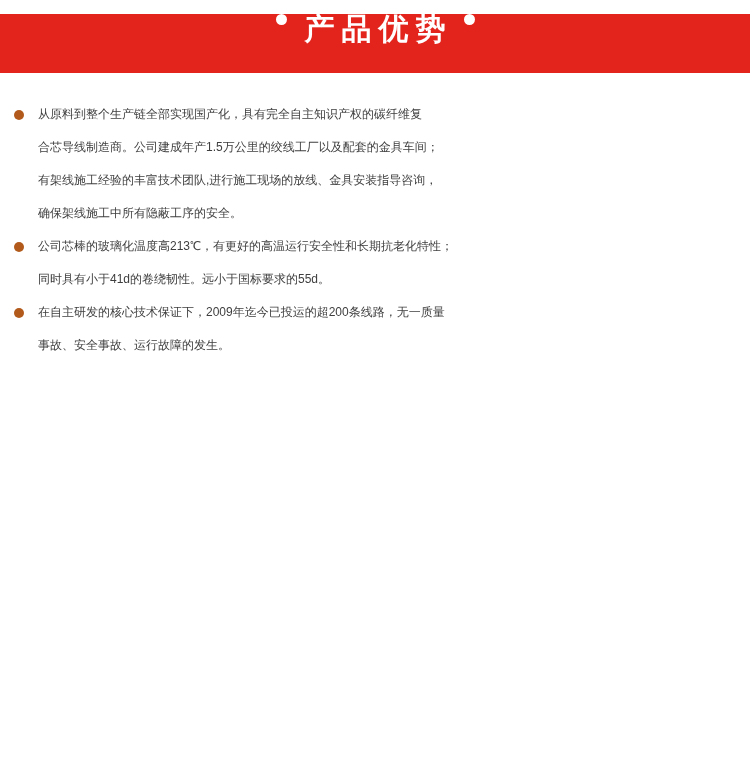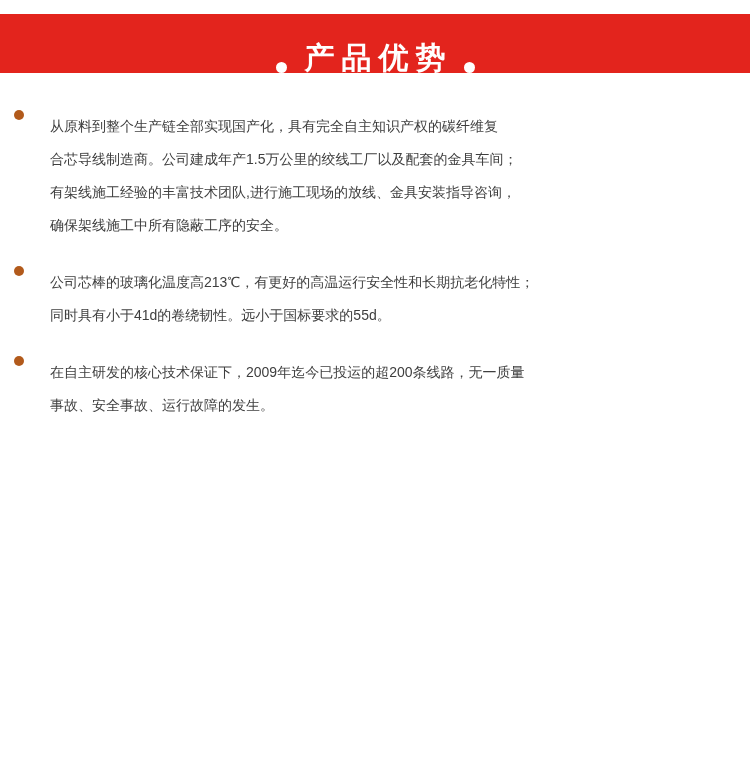--- a/index.html
+++ b/index.html
@@ -20,21 +20,21 @@
     overflow: hidden;
     font-family: "Liberation Sans", sans-serif;
   }
   .banner {
     margin-top: 14px;
     height: 59px;
     width: 100%;
     background: var(--banner-bg);
     color: var(--banner-fg);
     display: flex;
-    align-items: flex-end;
+    align-items: flex-start;
     justify-content: center;
   }
   .banner-title {
     font-size: 30px;
     font-weight: bold;
     letter-spacing: 7px;
     margin: 0 11px 0 18px;
     line-height: 1;
   }
   .dot-deco {
@@ -54,22 +54,22 @@
   .bullet-dot {
     flex: 0 0 10px;
     width: 10px;
     height: 10px;
     border-radius: 50%;
     background: var(--bullet-color);
     margin-top: 12px;
     margin-right: 14px;
   }
   .bullet-text {
-    margin: 12px;
-    font-size: 14px;
+    margin: 0;
+    font-size: 12px;
     line-height: 33px;
     color: var(--text-color);
     white-space: pre-line;
   }
 </style>
 </head>
 <body>
 
 <header class="banner">
   <span class="dot-deco"></span>

